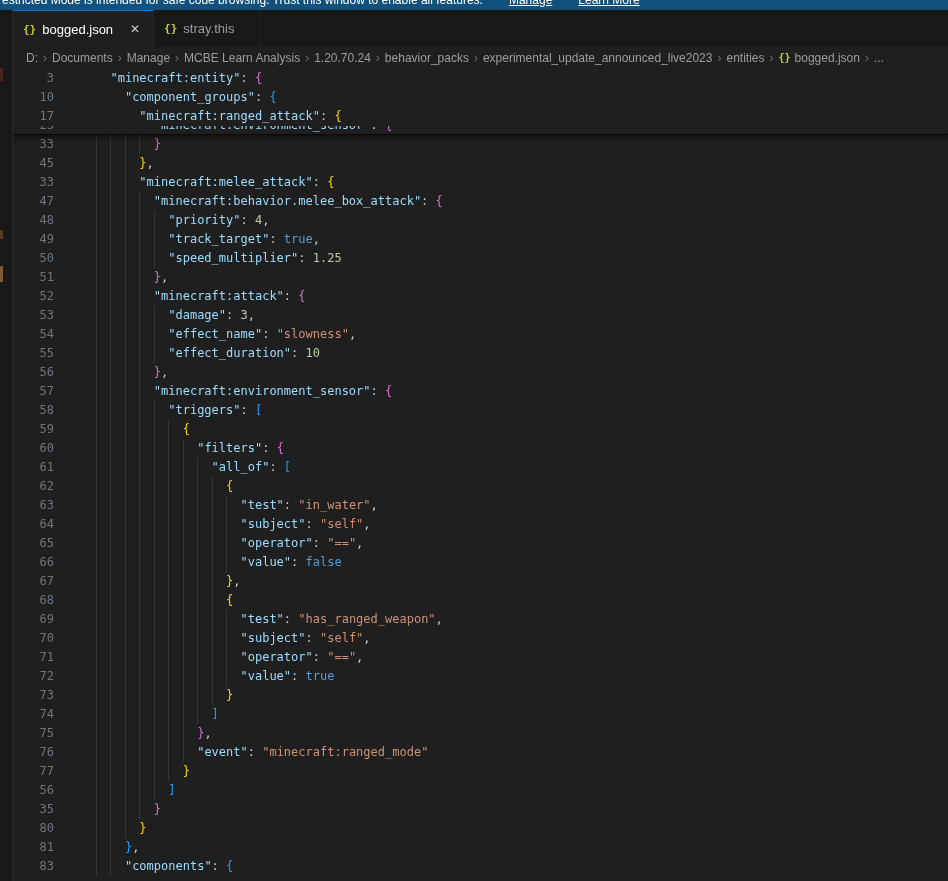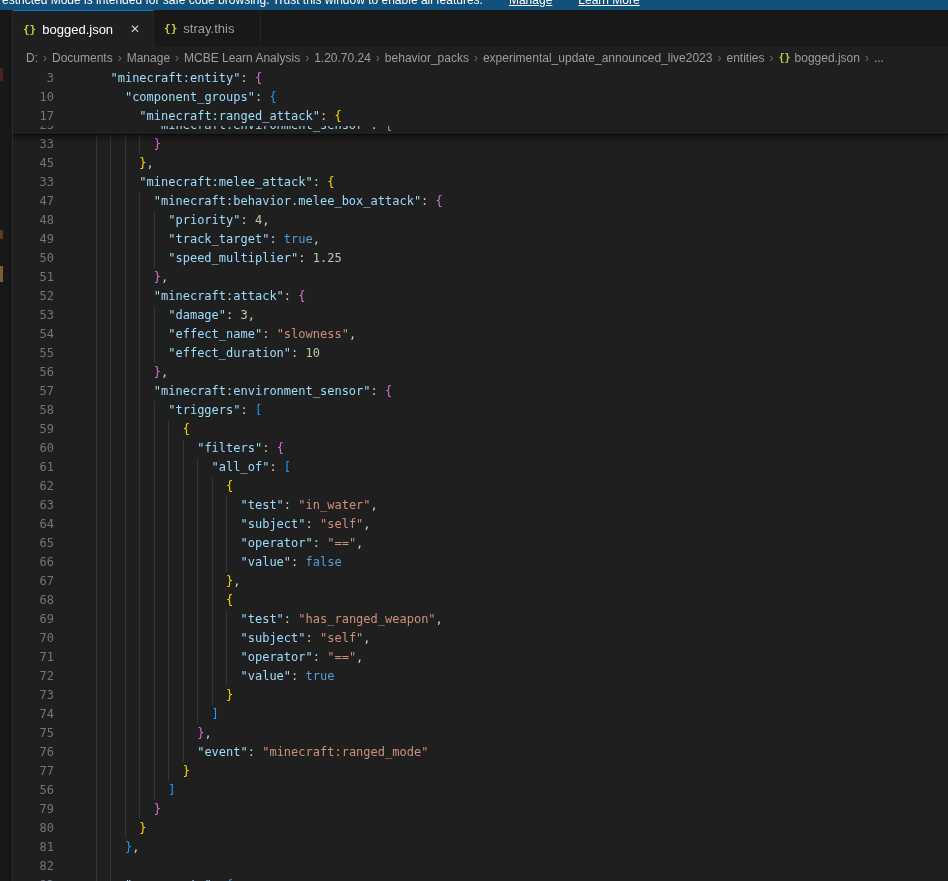--- a/index.html
+++ b/index.html
@@ -167,21 +167,20 @@
           <div class="row"><div class="ln">69</div><div class="lc"><div class="guide" style="left: calc(0ch);"></div><div class="guide" style="left: calc(2ch);"></div><div class="guide" style="left: calc(4ch);"></div><div class="guide" style="left: calc(6ch);"></div><div class="guide" style="left: calc(8ch);"></div><div class="guide" style="left: calc(10ch);"></div><div class="guide" style="left: calc(12ch);"></div><div class="guide" style="left: calc(14ch);"></div><div class="guide" style="left: calc(16ch);"></div><div class="guide" style="left: calc(18ch);"></div><span>                    <span class="tok-k">"test"</span><span class="tok-p">: </span><span class="tok-s">"has_ranged_weapon"</span><span class="tok-p">,</span></span></div></div>
           <div class="row"><div class="ln">70</div><div class="lc"><div class="guide" style="left: calc(0ch);"></div><div class="guide" style="left: calc(2ch);"></div><div class="guide" style="left: calc(4ch);"></div><div class="guide" style="left: calc(6ch);"></div><div class="guide" style="left: calc(8ch);"></div><div class="guide" style="left: calc(10ch);"></div><div class="guide" style="left: calc(12ch);"></div><div class="guide" style="left: calc(14ch);"></div><div class="guide" style="left: calc(16ch);"></div><div class="guide" style="left: calc(18ch);"></div><span>                    <span class="tok-k">"subject"</span><span class="tok-p">: </span><span class="tok-s">"self"</span><span class="tok-p">,</span></span></div></div>
           <div class="row"><div class="ln">71</div><div class="lc"><div class="guide" style="left: calc(0ch);"></div><div class="guide" style="left: calc(2ch);"></div><div class="guide" style="left: calc(4ch);"></div><div class="guide" style="left: calc(6ch);"></div><div class="guide" style="left: calc(8ch);"></div><div class="guide" style="left: calc(10ch);"></div><div class="guide" style="left: calc(12ch);"></div><div class="guide" style="left: calc(14ch);"></div><div class="guide" style="left: calc(16ch);"></div><div class="guide" style="left: calc(18ch);"></div><span>                    <span class="tok-k">"operator"</span><span class="tok-p">: </span><span class="tok-s">"=="</span><span class="tok-p">,</span></span></div></div>
           <div class="row"><div class="ln">72</div><div class="lc"><div class="guide" style="left: calc(0ch);"></div><div class="guide" style="left: calc(2ch);"></div><div class="guide" style="left: calc(4ch);"></div><div class="guide" style="left: calc(6ch);"></div><div class="guide" style="left: calc(8ch);"></div><div class="guide" style="left: calc(10ch);"></div><div class="guide" style="left: calc(12ch);"></div><div class="guide" style="left: calc(14ch);"></div><div class="guide" style="left: calc(16ch);"></div><div class="guide" style="left: calc(18ch);"></div><span>                    <span class="tok-k">"value"</span><span class="tok-p">: </span><span class="tok-b">true</span></span></div></div>
           <div class="row"><div class="ln">73</div><div class="lc"><div class="guide" style="left: calc(0ch);"></div><div class="guide" style="left: calc(2ch);"></div><div class="guide" style="left: calc(4ch);"></div><div class="guide" style="left: calc(6ch);"></div><div class="guide" style="left: calc(8ch);"></div><div class="guide" style="left: calc(10ch);"></div><div class="guide" style="left: calc(12ch);"></div><div class="guide" style="left: calc(14ch);"></div><div class="guide" style="left: calc(16ch);"></div><span>                  <span class="tok-g">}</span></span></div></div>
           <div class="row"><div class="ln">74</div><div class="lc"><div class="guide" style="left: calc(0ch);"></div><div class="guide" style="left: calc(2ch);"></div><div class="guide" style="left: calc(4ch);"></div><div class="guide" style="left: calc(6ch);"></div><div class="guide" style="left: calc(8ch);"></div><div class="guide" style="left: calc(10ch);"></div><div class="guide" style="left: calc(12ch);"></div><div class="guide" style="left: calc(14ch);"></div><span>                <span class="tok-u">]</span></span></div></div>
           <div class="row"><div class="ln">75</div><div class="lc"><div class="guide" style="left: calc(0ch);"></div><div class="guide" style="left: calc(2ch);"></div><div class="guide" style="left: calc(4ch);"></div><div class="guide" style="left: calc(6ch);"></div><div class="guide" style="left: calc(8ch);"></div><div class="guide" style="left: calc(10ch);"></div><div class="guide" style="left: calc(12ch);"></div><span>              <span class="tok-m">}</span><span class="tok-p">,</span></span></div></div>
           <div class="row"><div class="ln">76</div><div class="lc"><div class="guide" style="left: calc(0ch);"></div><div class="guide" style="left: calc(2ch);"></div><div class="guide" style="left: calc(4ch);"></div><div class="guide" style="left: calc(6ch);"></div><div class="guide" style="left: calc(8ch);"></div><div class="guide" style="left: calc(10ch);"></div><div class="guide" style="left: calc(12ch);"></div><span>              <span class="tok-k">"event"</span><span class="tok-p">: </span><span class="tok-s">"minecraft:ranged_mode"</span></span></div></div>
           <div class="row"><div class="ln">77</div><div class="lc"><div class="guide" style="left: calc(0ch);"></div><div class="guide" style="left: calc(2ch);"></div><div class="guide" style="left: calc(4ch);"></div><div class="guide" style="left: calc(6ch);"></div><div class="guide" style="left: calc(8ch);"></div><div class="guide" style="left: calc(10ch);"></div><span>            <span class="tok-g">}</span></span></div></div>
           <div class="row"><div class="ln">56</div><div class="lc"><div class="guide" style="left: calc(0ch);"></div><div class="guide" style="left: calc(2ch);"></div><div class="guide" style="left: calc(4ch);"></div><div class="guide" style="left: calc(6ch);"></div><div class="guide" style="left: calc(8ch);"></div><span>          <span class="tok-u">]</span></span></div></div>
-          <div class="row"><div class="ln">79</div><div class="lc"><div class="guide" style="left: calc(0ch);"></div><div class="guide" style="left: calc(2ch);"></div><div class="guide" style="left: calc(4ch);"></div><div class="guide" style="left: calc(6ch);"></div><span>        <span class="tok-m">}</span></span></div></div>
+          <div class="row"><div class="ln">35</div><div class="lc"><div class="guide" style="left: calc(0ch);"></div><div class="guide" style="left: calc(2ch);"></div><div class="guide" style="left: calc(4ch);"></div><div class="guide" style="left: calc(6ch);"></div><span>        <span class="tok-m">}</span></span></div></div>
           <div class="row"><div class="ln">80</div><div class="lc"><div class="guide" style="left: calc(0ch);"></div><div class="guide" style="left: calc(2ch);"></div><div class="guide" style="left: calc(4ch);"></div><span>      <span class="tok-g">}</span></span></div></div>
           <div class="row"><div class="ln">81</div><div class="lc"><div class="guide" style="left: calc(0ch);"></div><div class="guide" style="left: calc(2ch);"></div><span>    <span class="tok-u">}</span><span class="tok-p">,</span></span></div></div>
-          <div class="row"><div class="ln">82</div><div class="lc"><div class="guide" style="left: calc(0ch);"></div><div class="guide" style="left: calc(2ch);"></div><span>    </span></div></div>
           <div class="row"><div class="ln">83</div><div class="lc"><div class="guide" style="left: calc(0ch);"></div><div class="guide" style="left: calc(2ch);"></div><span>    <span class="tok-k">"components"</span><span class="tok-p">: </span><span class="tok-u">{</span></span></div></div>
         </div>
     </div>
   </div>
 </div>
 
 </body></html>

